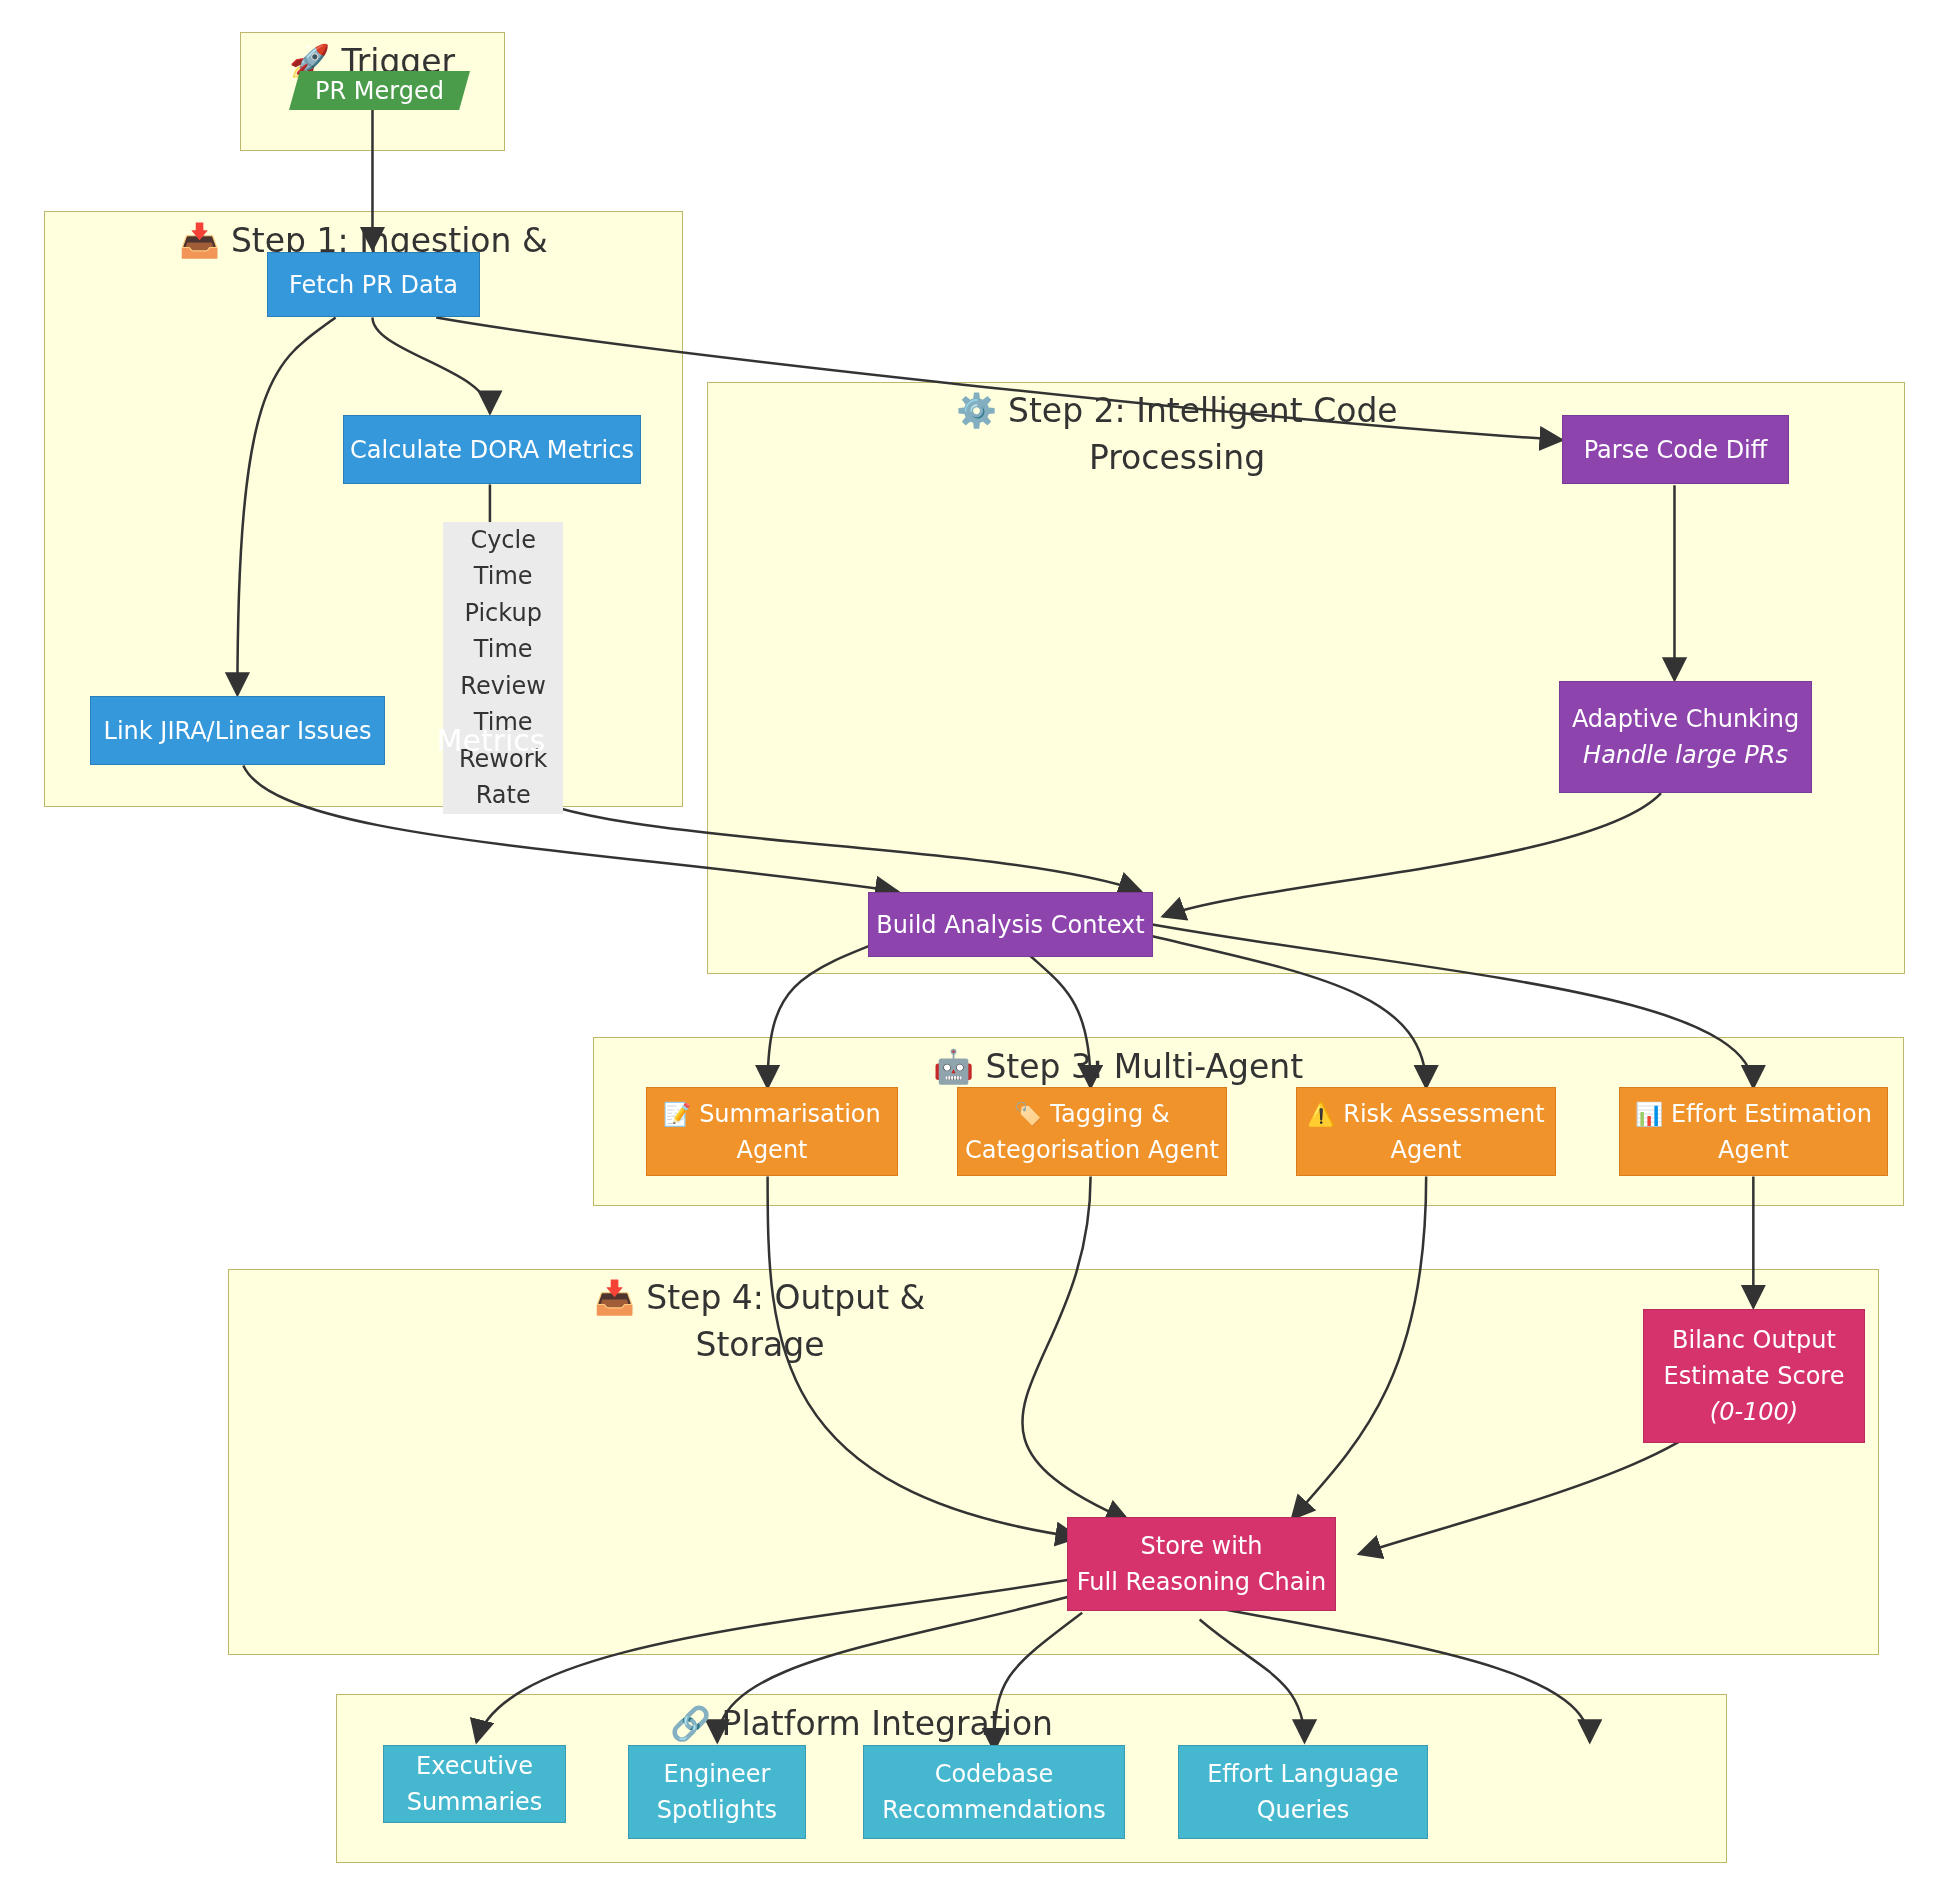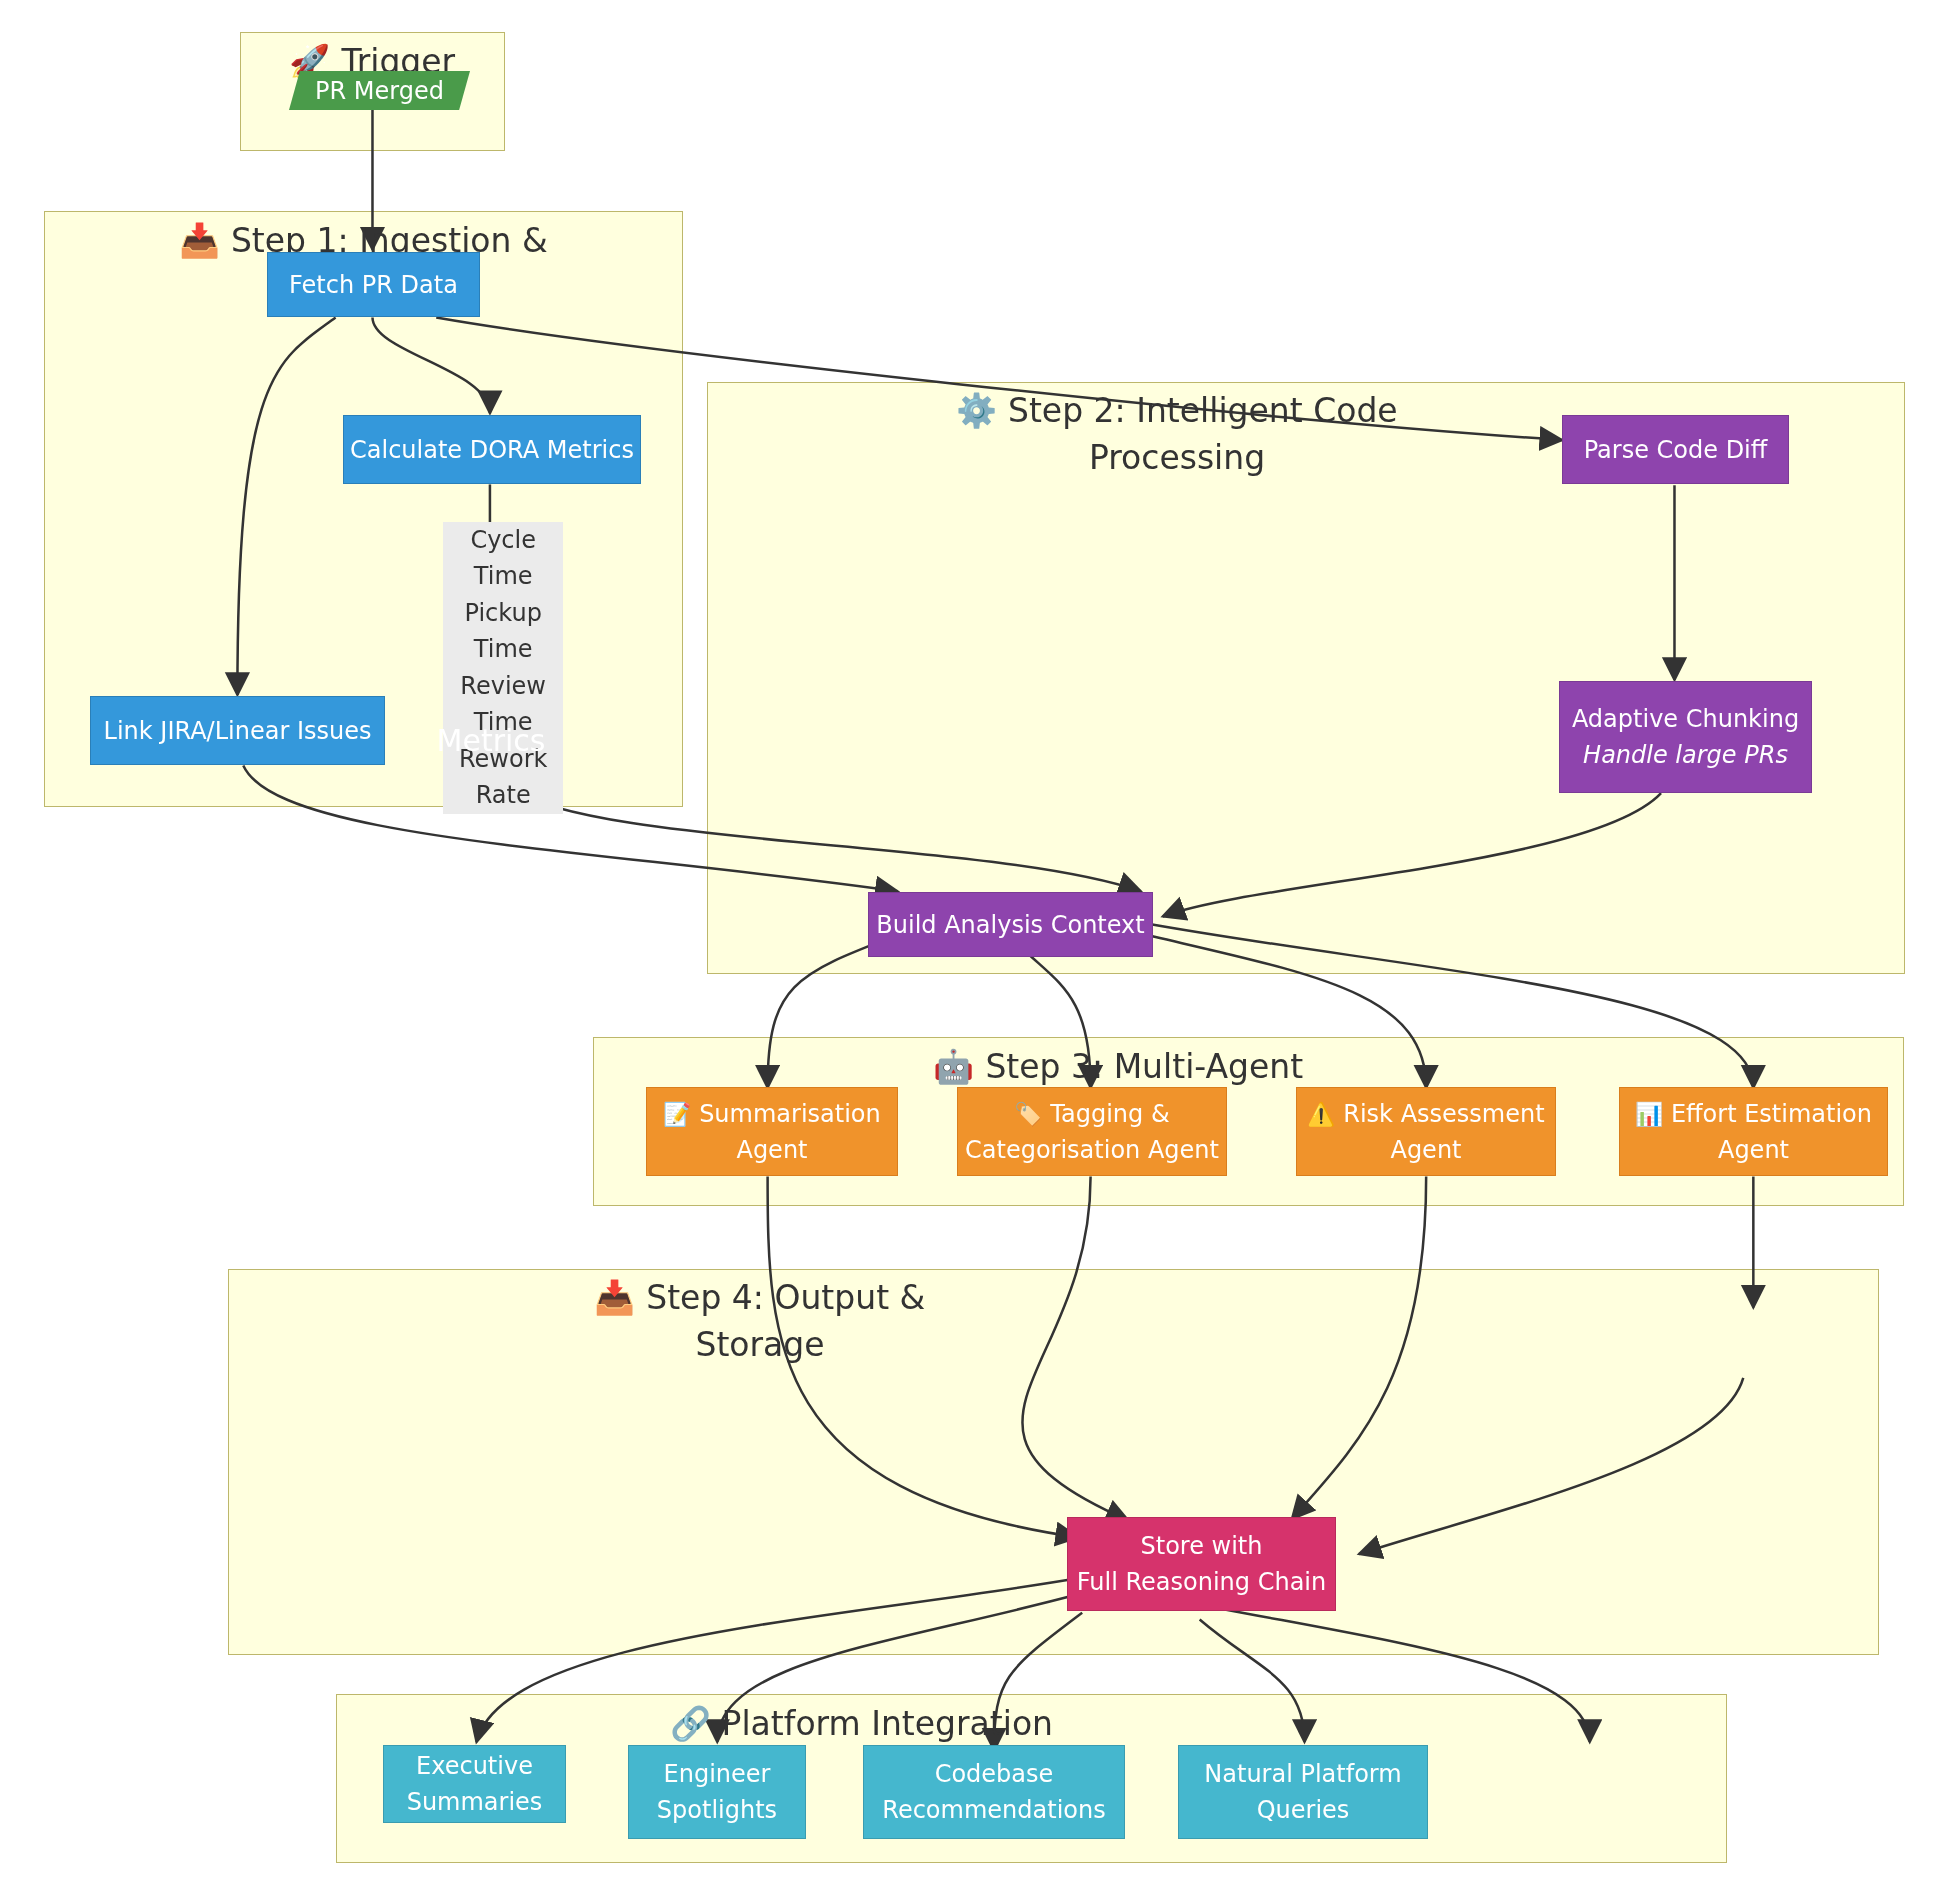--- a/index.html
+++ b/index.html
@@ -227,20 +227,25 @@
   </div>
 
   <div class="node n-orange" style="left:1619px;top:1087px;width:269px;height:89px;">
     <span>
       <span class="ico">📊</span>
       <span>Effort Estimation</span>
     </span>
     <span>Agent</span>
   </div>
 
+  <div class="node n-pink" style="left:1643px;top:1309px;width:222px;height:134px;">
+    <span>Bilanc Output</span>
+    <span>Estimate Score</span>
+    <span class="sub">(0-100)</span>
+  </div>
 
   <div class="node n-pink" style="left:1067px;top:1517px;width:269px;height:94px;">
     <span>Store with</span>
     <span>Full Reasoning Chain</span>
   </div>
 
   <div class="node n-teal" style="left:383px;top:1745px;width:183px;height:78px;">
     <span>Executive</span>
     <span>Summaries</span>
   </div>
@@ -249,19 +254,19 @@
     <span>Engineer</span>
     <span>Spotlights</span>
   </div>
 
   <div class="node n-teal" style="left:863px;top:1745px;width:262px;height:94px;">
     <span>Codebase</span>
     <span>Recommendations</span>
   </div>
 
   <div class="node n-teal" style="left:1178px;top:1745px;width:250px;height:94px;">
-    <span>Natural Platform</span>
+    <span>Effort Language</span>
     <span>Queries</span>
   </div>
 
 
 </div>
 
 
 </body></html>

